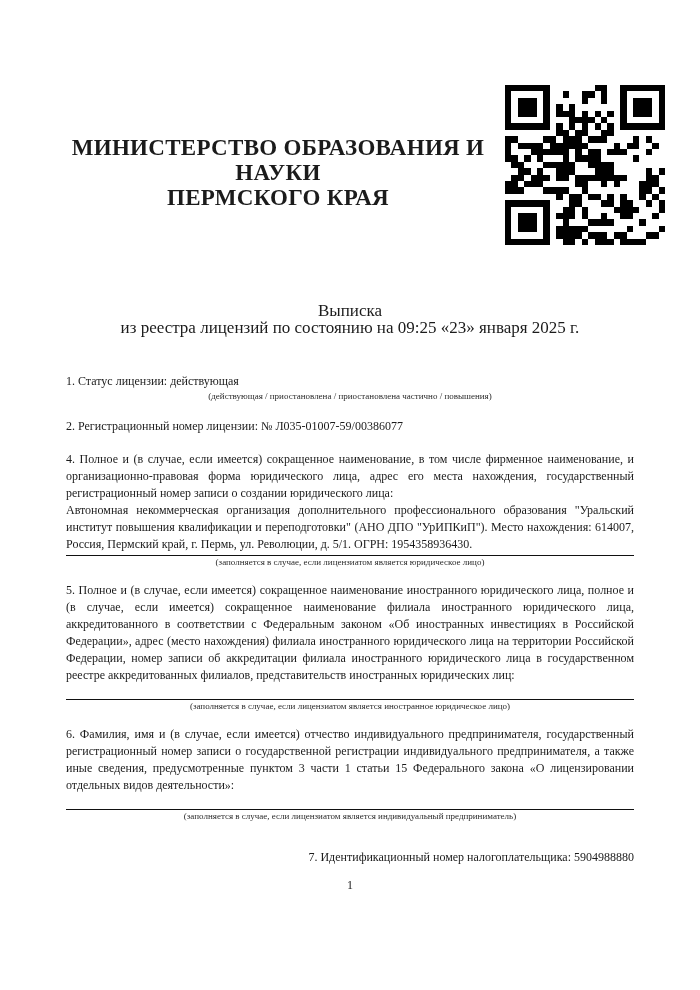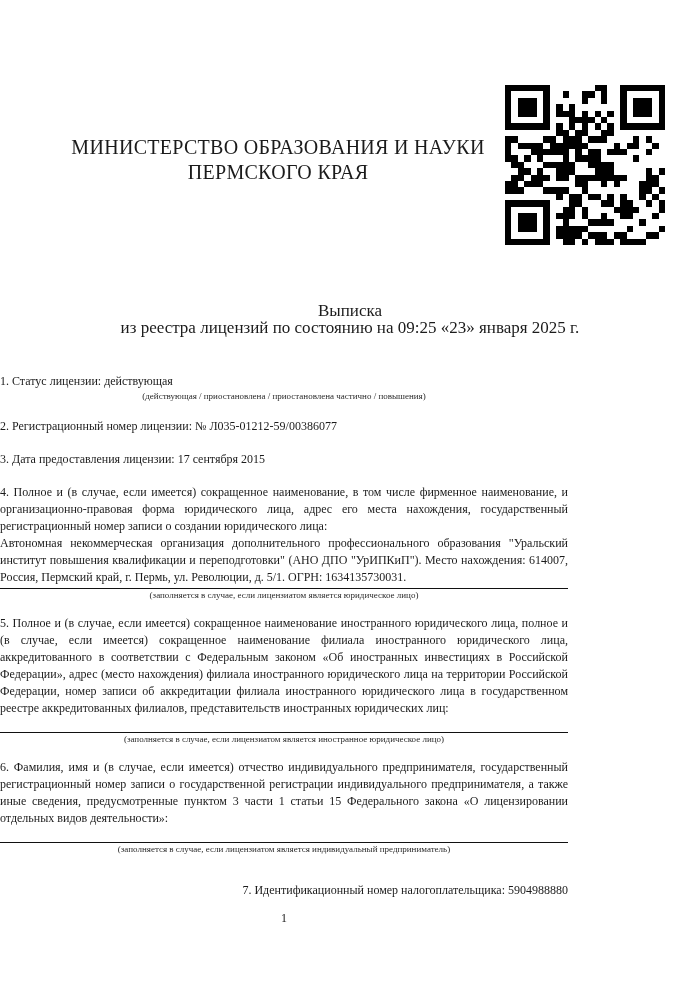--- a/index.html
+++ b/index.html
@@ -19,22 +19,22 @@
     align-items: flex-start;
     margin-top: 85px;
   }
   .header-text {
     width: 436px;
     margin-left: 60px;
     text-align: center;
     margin-top: 50px;
   }
   .org-line {
-    font-size: 20px;
-    font-weight: normal;
+    font-size: 23px;
+    font-weight: bold;
     line-height: 25px;
     letter-spacing: 0.3px;
   }
   .org-note {
     font-size: 9px;
     margin-top: 7px;
     color: #2a2a2a;
   }
   .qr {
     width: 160px;
@@ -45,20 +45,21 @@
   }
   .qr svg { width: 100%; height: 100%; shape-rendering: crispEdges; }
   .doc-title {
     text-align: center;
     margin-top: 57px;
     font-size: 17px;
     line-height: 17px;
   }
   .content {
     width: 568px;
+    margin-left: 66px;
     font-size: 12px;
     line-height: 17px;
   }
   .items { margin-top: 37px; }
   .item { margin-top: 16px; }
   .item.first { margin-top: 0; }
   .item-note {
     text-align: center;
     font-size: 9px;
     line-height: 12px;
@@ -415,30 +416,27 @@
 
   <div class="content">
     <div class="items">
 
       <div class="item first">
         <div>1. Статус лицензии: действующая</div>
         <div class="item-note">(действующая / приостановлена / приостановлена частично / повышения)</div>
       </div>
 
       <div class="item">
-        <div>2. Регистрационный номер лицензии: № Л035-01212-59/00386077</div>
-      </div>
-
-      <div class="item">
-        <div>3. Дата предоставления лицензии: 17 сентября 2015</div>
-      </div>
+        <div>2. Регистрационный номер лицензии: № Л035-01007-59/00386077</div>
+      </div>
+
 
       <div class="item">
         <div class="just">4. Полное и (в случае, если имеется) сокращенное наименование, в том числе фирменное наименование, и организационно-правовая форма юридического лица, адрес его места нахождения, государственный регистрационный номер записи о создании юридического лица:</div>
-        <div class="just">Автономная некоммерческая организация дополнительного профессионального образования "Уральский институт повышения квалификации и переподготовки" (АНО ДПО "УрИПКиП"). Место нахождения: 614007, Россия, Пермский край, г. Пермь, ул. Революции, д. 5/1. ОГРН: 1634135730031.</div>
+        <div class="just">Автономная некоммерческая организация дополнительного профессионального образования "Уральский институт повышения квалификации и переподготовки" (АНО ДПО "УрИПКиП"). Место нахождения: 614007, Россия, Пермский край, г. Пермь, ул. Революции, д. 5/1. ОГРН: 1954358936430.</div>
         <div class="rule"></div>
         <div class="item-note">(заполняется в случае, если лицензиатом является юридическое лицо)</div>
       </div>
 
       <div class="item item-5">
         <div class="just">5. Полное и (в случае, если имеется) сокращенное наименование иностранного юридического лица, полное и (в случае, если имеется) сокращенное наименование филиала иностранного юридического лица, аккредитованного в соответствии с Федеральным законом «Об иностранных инвестициях в Российской Федерации», адрес (место нахождения) филиала иностранного юридического лица на территории Российской Федерации, номер записи об аккредитации филиала иностранного юридического лица в государственном реестре аккредитованных филиалов, представительств иностранных юридических лиц:</div>
         <div class="rule blank"></div>
         <div class="item-note">(заполняется в случае, если лицензиатом является иностранное юридическое лицо)</div>
       </div>
 

